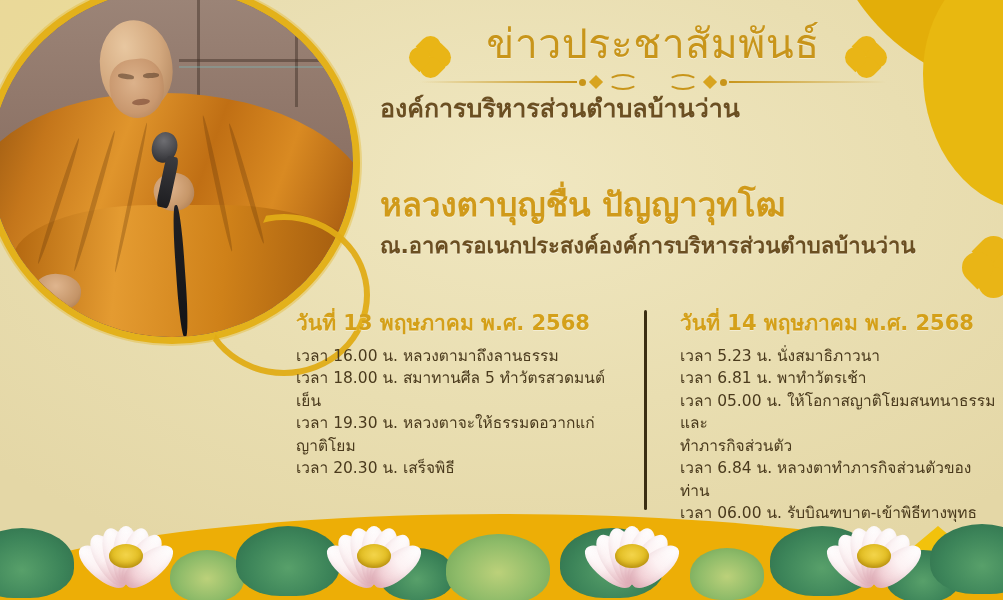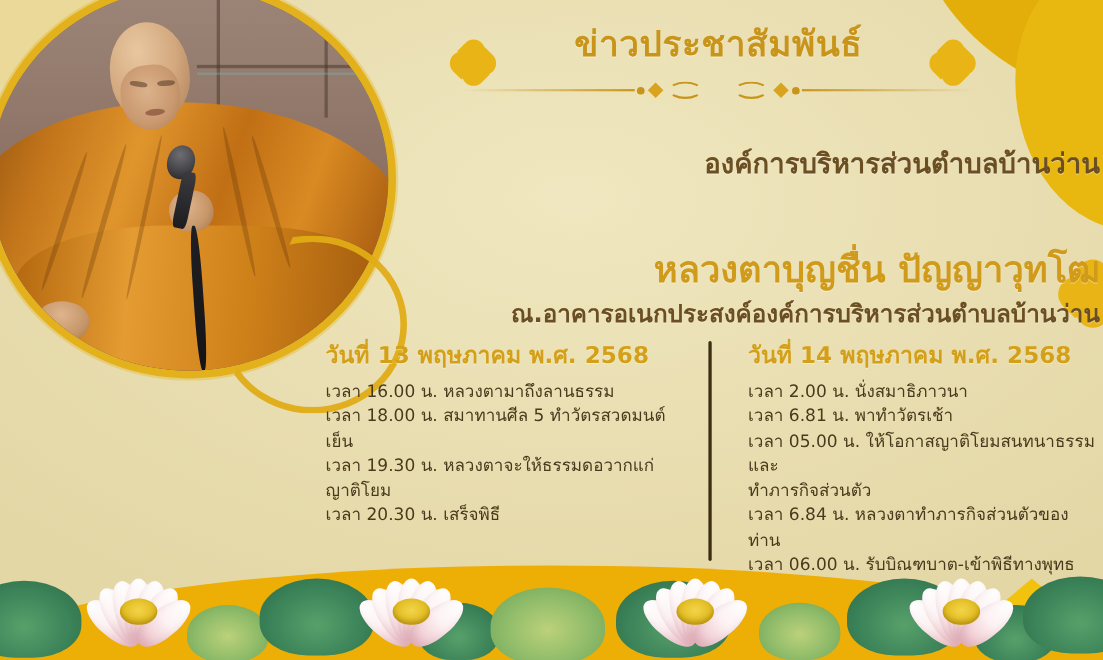--- a/index.html
+++ b/index.html
@@ -95,37 +95,37 @@
   .ph-hand2{position:absolute;left:12%;top:82%;width:13%;height:10%;
     background:radial-gradient(ellipse at 45% 35%,#dfb58e 0%,#c49467 65%,#9f7049 100%);
     border-radius:50% 45% 45% 50%;transform:rotate(8deg);}
 
   
   #content{position:absolute;left:0;top:0;width:1003px;height:600px;}
 
   #title-row{position:absolute;left:380px;top:24px;width:546px;
     display:flex;align-items:center;justify-content:center;gap:14px;}
   #main-title{
-    font-size:32px;font-weight:700;color:#c8951a;letter-spacing:.5px;
+    font-size:41px;font-weight:400;color:#c8951a;letter-spacing:.5px;
     text-shadow:0 1px 0 rgba(255,255,255,.45);line-height:1;
   }
 
   
   #flourish{position:absolute;left:420px;top:74px;width:466px;height:16px;
     display:flex;align-items:center;justify-content:center;gap:0;}
   .fl-line{height:2px;background:linear-gradient(90deg,rgba(200,149,26,0),#c8951a);flex:1;}
   .fl-line.r{background:linear-gradient(90deg,#c8951a,rgba(200,149,26,0));}
   .fl-dot{width:7px;height:7px;background:#c8951a;border-radius:50%;margin:0 2px;}
   .fl-dia{width:10px;height:10px;background:#d8a420;transform:rotate(45deg);margin:0 3px;}
   .fl-mid{width:26px;height:12px;border:2px solid #c8951a;border-radius:50%;margin:0 4px;
     border-left-color:transparent;border-right-color:transparent;}
   .fl-gap{width:22px;}
 
-  .hdr-line{position:absolute;width:620px;left:380px;text-align:right;
-    color:#6b4f22;font-weight:700;text-shadow:0 1px 0 rgba(255,255,255,.4);margin-top:40px;}
+  .hdr-line{position:absolute;width:620px;left:380px;text-align:left;
+    color:#6b4f22;font-weight:700;text-shadow:0 1px 0 rgba(255,255,255,.4);}
   #org-name{top:88px;font-size:25px;}
   #invite-line{top:135px;font-size:24px;}
   #monk-name{top:178px;font-size:33px;color:#d09a1a;font-weight:700;}
   #venue-line{top:228px;font-size:22px;}
   #agenda-label{top:262px;font-size:22px;color:#c8951a;}
 
   
   #schedule{position:absolute;left:296px;top:306px;width:700px;height:220px;
     display:flex;align-items:flex-start;}
   .col{box-sizing:border-box;}
@@ -251,21 +251,21 @@
       <div class="col" id="col-left">
         <div class="col-head">วันที่ 13 พฤษภาคม พ.ศ. 2568</div>
         <div class="evt">เวลา 16.00 น. หลวงตามาถึงลานธรรม</div>
         <div class="evt">เวลา 18.00 น. สมาทานศีล 5 ทำวัตรสวดมนต์เย็น</div>
         <div class="evt">เวลา 19.30 น. หลวงตาจะให้ธรรมดอวากแก่ญาติโยม</div>
         <div class="evt">เวลา 20.30 น. เสร็จพิธี</div>
       </div>
       <div id="divider"></div>
       <div class="col" id="col-right">
         <div class="col-head">วันที่ 14 พฤษภาคม พ.ศ. 2568</div>
-        <div class="evt">เวลา 2.00 น. นั่งสมาธิภาวนา</div>
+        <div class="evt">เวลา 5.23 น. นั่งสมาธิภาวนา</div>
         <div class="evt">เวลา 6.81 น. พาทำวัตรเช้า</div>
         <div class="evt">เวลา 05.00 น. ให้โอกาสญาติโยมสนทนาธรรมและ
 ทำภารกิจส่วนตัว</div>
         <div class="evt">เวลา 6.84 น. หลวงตาทำภารกิจส่วนตัวของท่าน</div>
         <div class="evt">เวลา 06.00 น. รับบิณฑบาต-เข้าพิธีทางพุทธศาสนา
 ไหว้พระรับศีลถวายทาน พิจารณา
 อาหาร อนุโมทนาบุญให้พร</div>
       </div>
     </div>
   </div>

